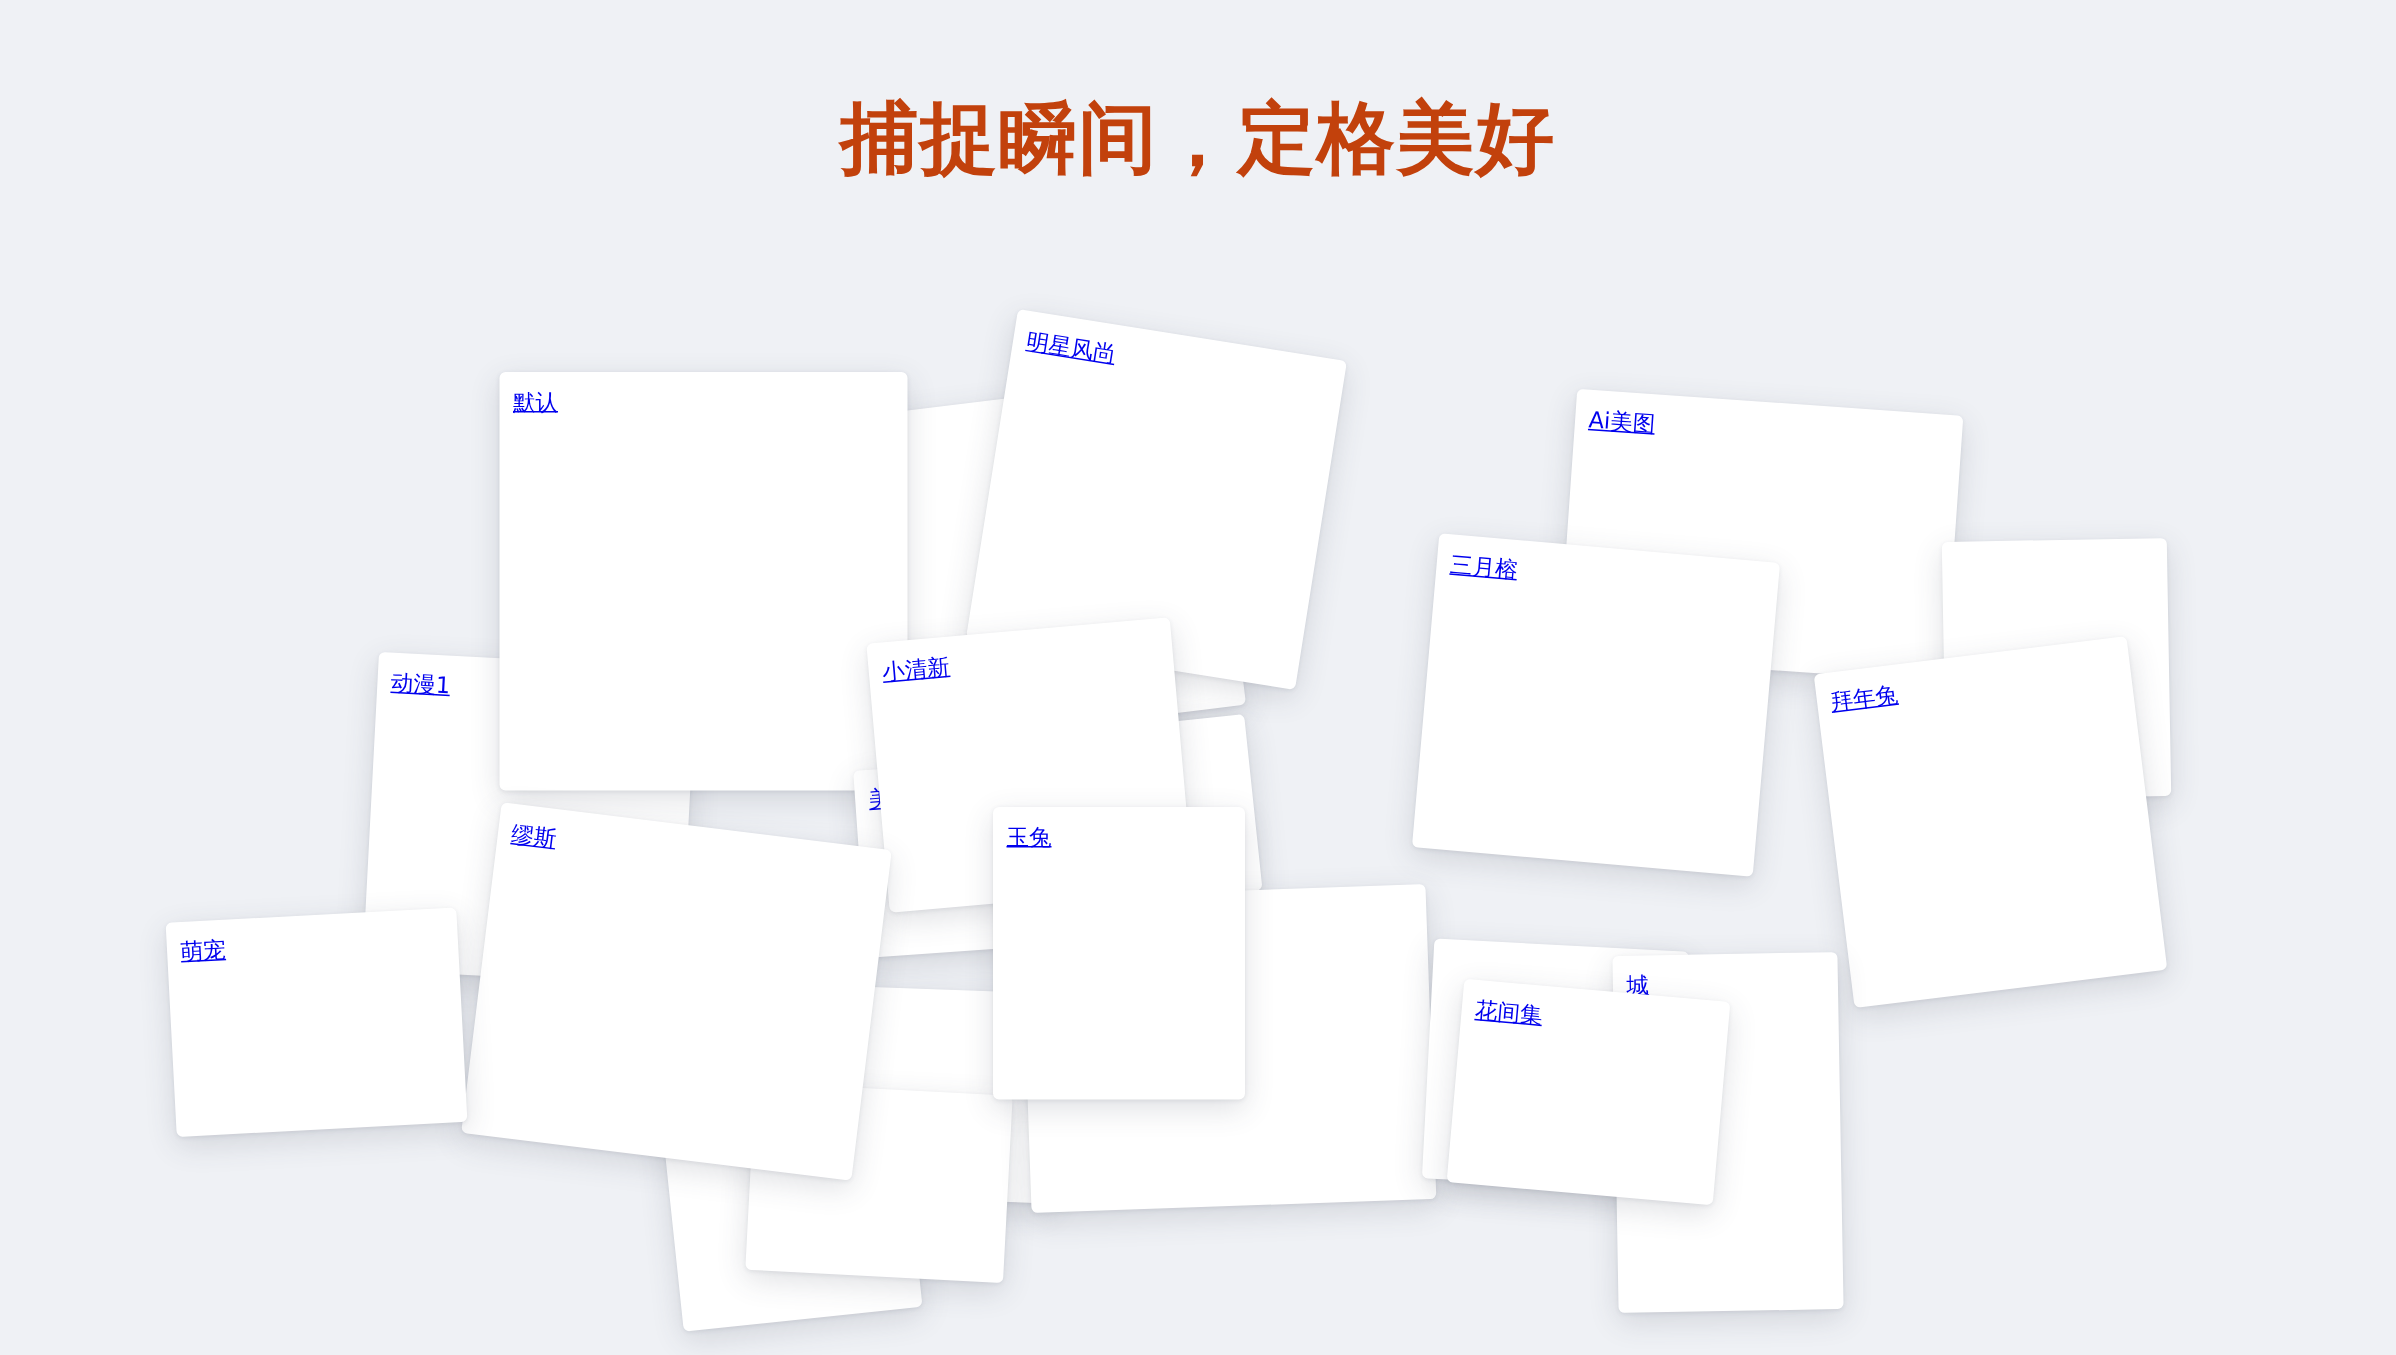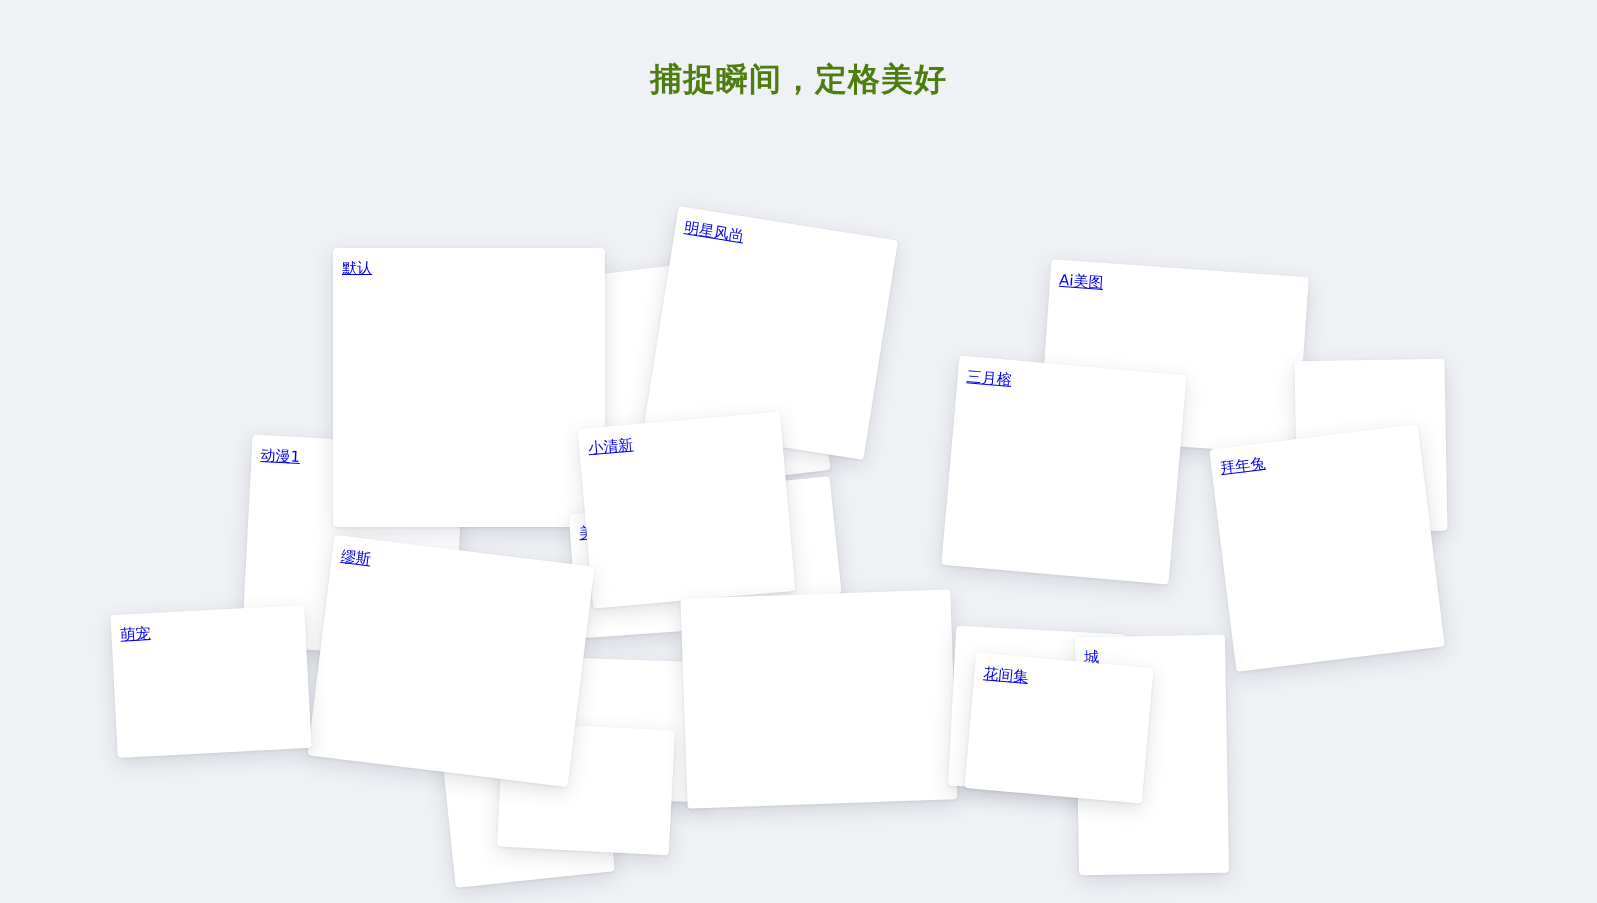--- a/index.html
+++ b/index.html
@@ -5,21 +5,21 @@
   html, body { margin: 0; padding: 0; }
   body {
     width: 1597px; height: 903px; overflow: hidden;
     background: #eff1f5;
     font-family: "DejaVu Sans", "Liberation Sans", sans-serif;
     position: relative;
   }
   .page-title {
     position: absolute; left: 0; right: 0; top: 58px;
     text-align: center; margin: 0;
-    font-size: 32px; font-weight: bold; color: #4d7c0f;
+    font-size: 52px; font-weight: bold; color: #c2410c;
     letter-spacing: 1px;
   }
   .stage { position: absolute; left: 0; top: 0; width: 1597px; height: 903px; }
   .card {
     position: absolute;
     background: #ffffff;
     border-radius: 4px;
     box-shadow: 0 6px 20px rgba(60, 70, 90, 0.16), 0 1px 3px rgba(60,70,90,0.10);
     box-sizing: border-box;
     padding: 10px 9px;
@@ -43,20 +43,21 @@
   <div class="card" style="left: 660px; top: 222px; width: 222px; height: 222px; z-index: 2; transform: rotate(9deg);"><a>明星风尚</a></div>
   <div class="card" style="left: 247px; top: 440px; width: 212px; height: 212px; z-index: 3; transform: rotate(3deg);"><a>动漫1</a></div>
   <div class="card" style="left: 333px; top: 248px; width: 272px; height: 279px; z-index: 4; transform: rotate(0deg);"><a>默认</a></div>
   <div class="card" style="left: 658px; top: 485px; width: 178px; height: 118px; z-index: 5; transform: rotate(-6deg);"><a></a></div>
   <div class="card" style="left: 573px; top: 510px; width: 108px; height: 125px; z-index: 6; transform: rotate(-4deg);"><a>美</a></div>
   <div class="card" style="left: 585px; top: 420px; width: 203px; height: 180px; z-index: 7; transform: rotate(-5deg);"><a>小清新</a></div>
   <div class="card" style="left: 445px; top: 680px; width: 160px; height: 200px; z-index: 8; transform: rotate(-6deg);"><a></a></div>
   <div class="card" style="left: 565px; top: 660px; width: 140px; height: 140px; z-index: 8; transform: rotate(2deg);"><a></a></div>
   <div class="card" style="left: 500px; top: 726px; width: 172px; height: 125px; z-index: 9; transform: rotate(3deg);"><a></a></div>
   <div class="card" style="left: 684px; top: 594px; width: 270px; height: 210px; z-index: 9; transform: rotate(-2deg);"><a></a></div>
+  <div class="card" style="left: 662px; top: 538px; width: 168px; height: 195px; z-index: 11; transform: rotate(0deg);"><a>玉兔</a></div>
   <div class="card" style="left: 320px; top: 550px; width: 262px; height: 222px; z-index: 10; transform: rotate(7deg);"><a>缪斯</a></div>
   <div class="card" style="left: 114px; top: 610px; width: 194px; height: 143px; z-index: 11; transform: rotate(-3deg);"><a>萌宠</a></div>
   <div class="card" style="left: 1045px; top: 268px; width: 258px; height: 178px; z-index: 12; transform: rotate(4deg);"><a>Ai美图</a></div>
   <div class="card" style="left: 1296px; top: 360px; width: 150px; height: 172px; z-index: 12; transform: rotate(-1deg);"><a></a></div>
   <div class="card" style="left: 950px; top: 365px; width: 228px; height: 210px; z-index: 13; transform: rotate(5deg);"><a>三月榕</a></div>
   <div class="card" style="left: 1222px; top: 436px; width: 210px; height: 224px; z-index: 14; transform: rotate(-7deg);"><a>拜年兔</a></div>
   <div class="card" style="left: 952px; top: 630px; width: 170px; height: 160px; z-index: 15; transform: rotate(3deg);"><a></a></div>
   <div class="card" style="left: 1077px; top: 636px; width: 150px; height: 238px; z-index: 16; transform: rotate(-1deg);"><a>城</a></div>
   <div class="card" style="left: 970px; top: 660px; width: 178px; height: 136px; z-index: 17; transform: rotate(5deg);"><a>花间集</a></div>
 </div>

